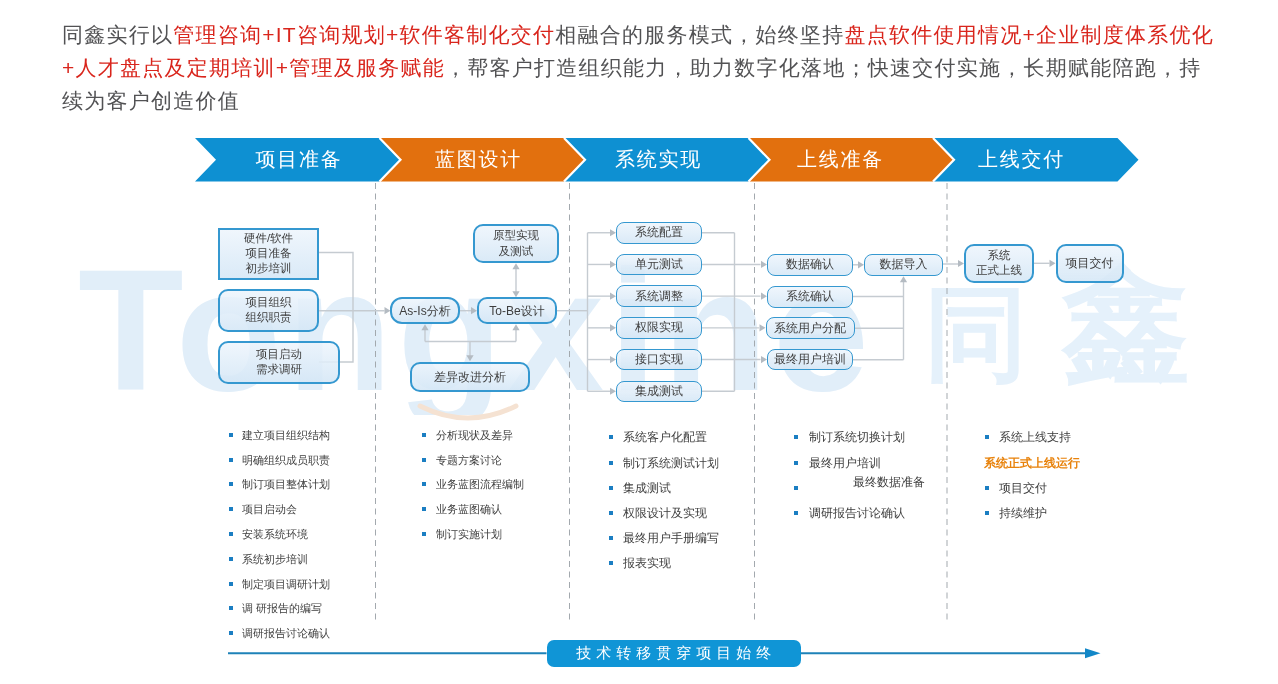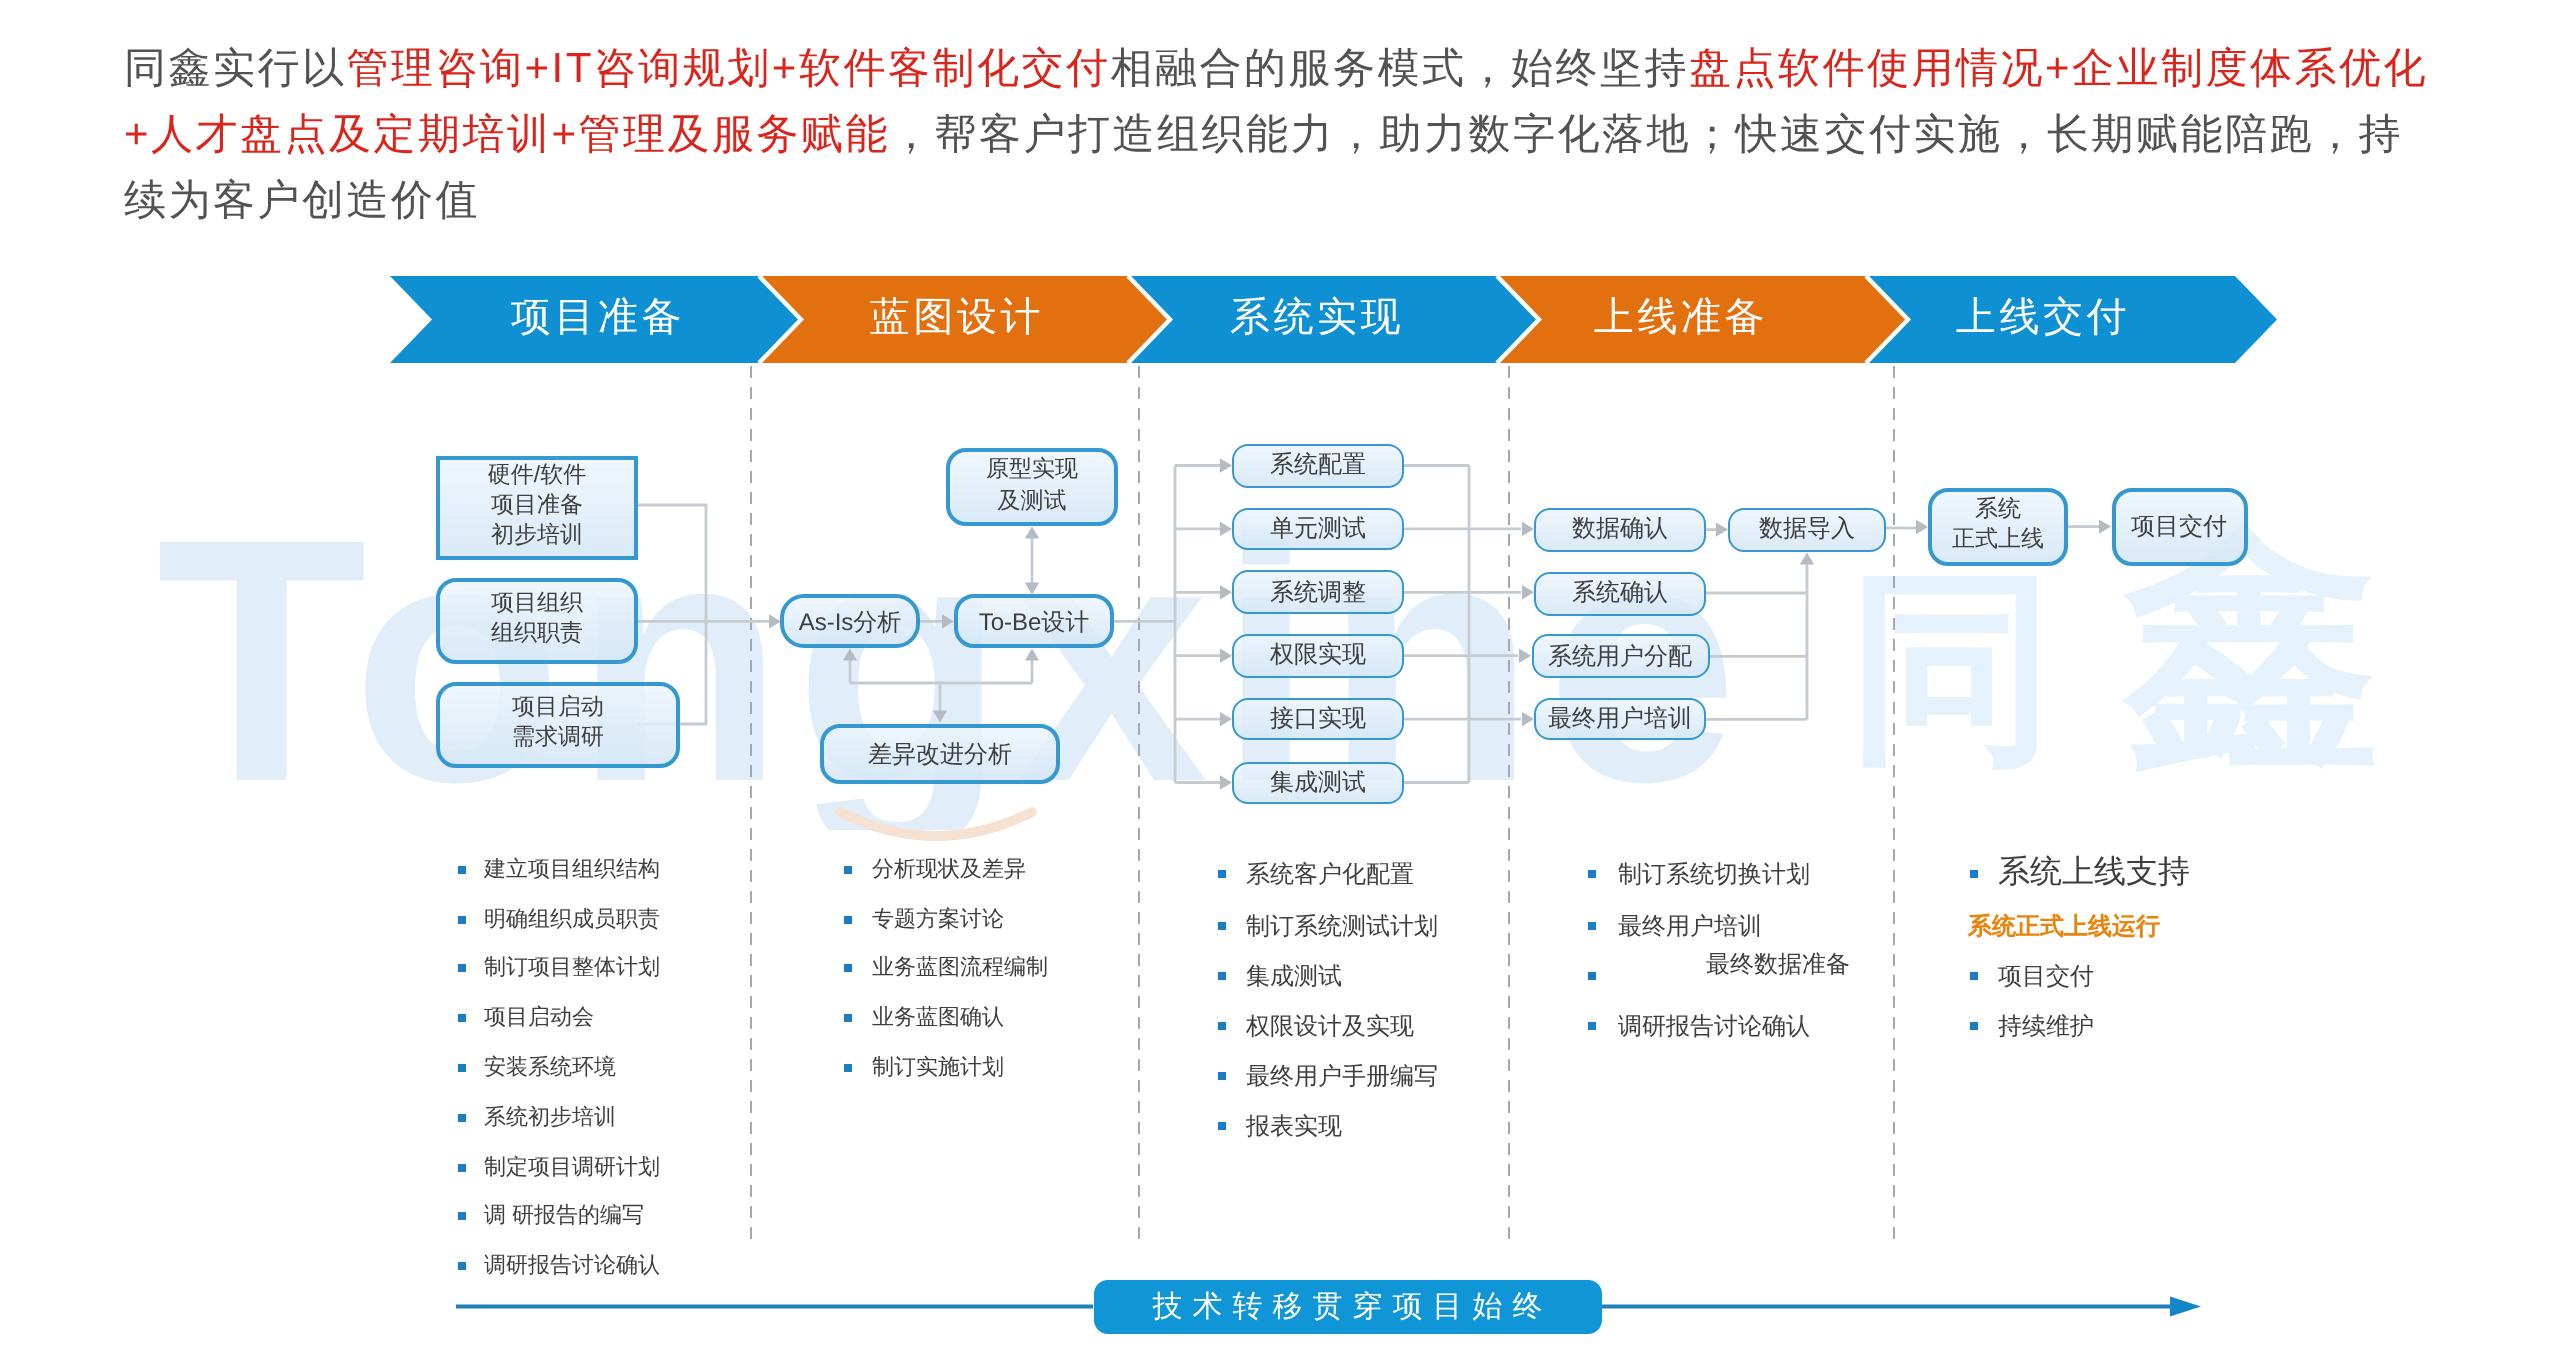--- a/index.html
+++ b/index.html
@@ -158,18 +158,18 @@
 <div class="li" style="left:623px;top:554.9px;font-size:12px;">报表实现</div>
 <div class="bu" style="left:794px;top:435.4px;"></div>
 <div class="li" style="left:809px;top:429.4px;font-size:12px;">制订系统切换计划</div>
 <div class="bu" style="left:794px;top:460.5px;"></div>
 <div class="li" style="left:809px;top:454.5px;font-size:12px;">最终用户培训</div>
 <div class="bu" style="left:794px;top:485.6px;"></div>
 <div class="li" style="left:809px;top:474px;font-size:12px;margin-left:44px;">最终数据准备</div>
 <div class="bu" style="left:794px;top:510.7px;"></div>
 <div class="li" style="left:809px;top:504.7px;font-size:12px;">调研报告讨论确认</div>
 <div class="bu" style="left:984.5px;top:435.4px;"></div>
-<div class="li" style="left:999px;top:429.4px;font-size:16px;text-align:right;">系统上线支持</div>
+<div class="li" style="left:999px;top:429.4px;font-size:12px;text-align:right;">系统上线支持</div>
 <div class="bu" style="left:984.5px;top:485.6px;"></div>
 <div class="li" style="left:999px;top:479.6px;font-size:12px;">项目交付</div>
 <div class="bu" style="left:984.5px;top:510.7px;"></div>
 <div class="li" style="left:999px;top:504.7px;font-size:12px;">持续维护</div>
 <div class="li" style="left:984px;top:454.5px;font-weight:bold;font-size:12px;color:#e8830d;">系统正式上线运行</div>
 <div class="abs" style="left:546.5px;top:639.5px;width:254.5px;height:27.5px;background:#1095d6;border-radius:7px;z-index:3;color:#fff;font-size:15px;letter-spacing:5px;display:flex;align-items:center;justify-content:center;text-indent:5px;">技术转移贯穿项目始终</div>
 </body></html>

